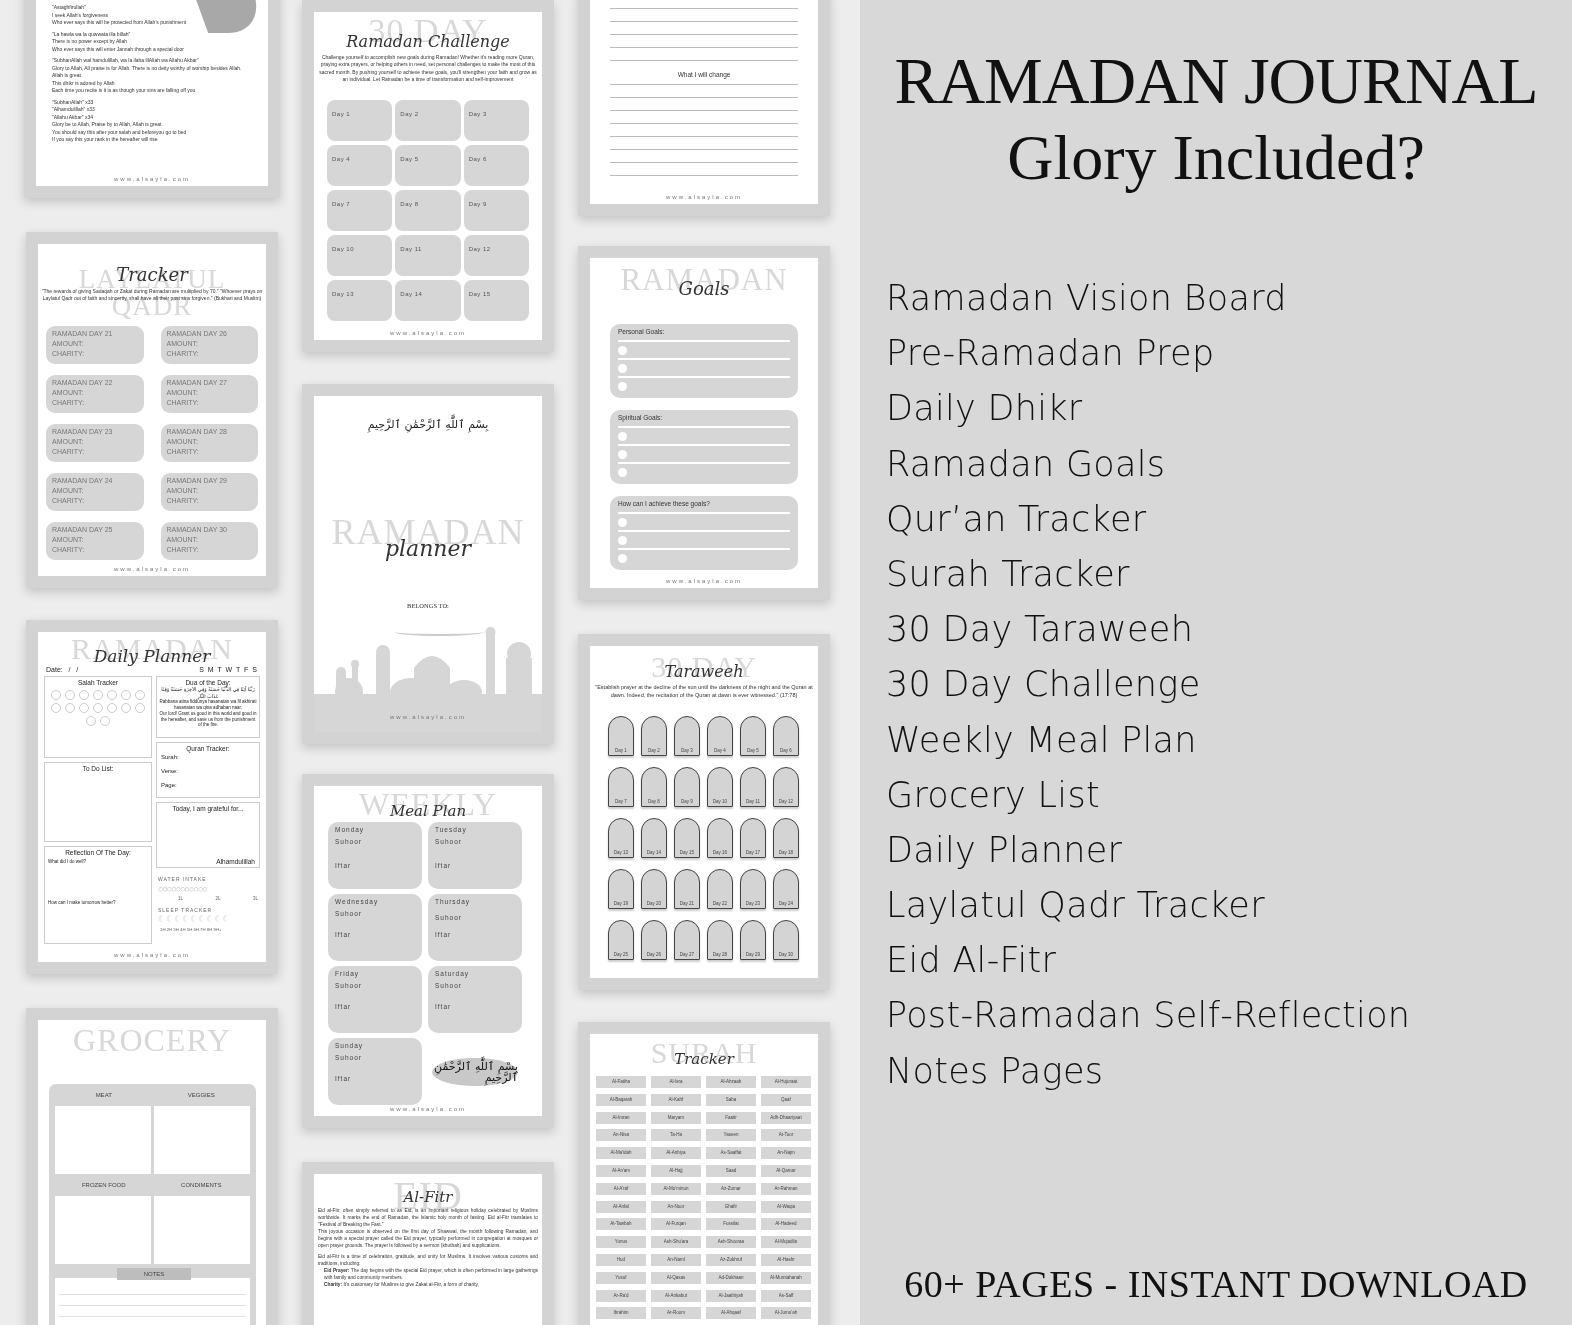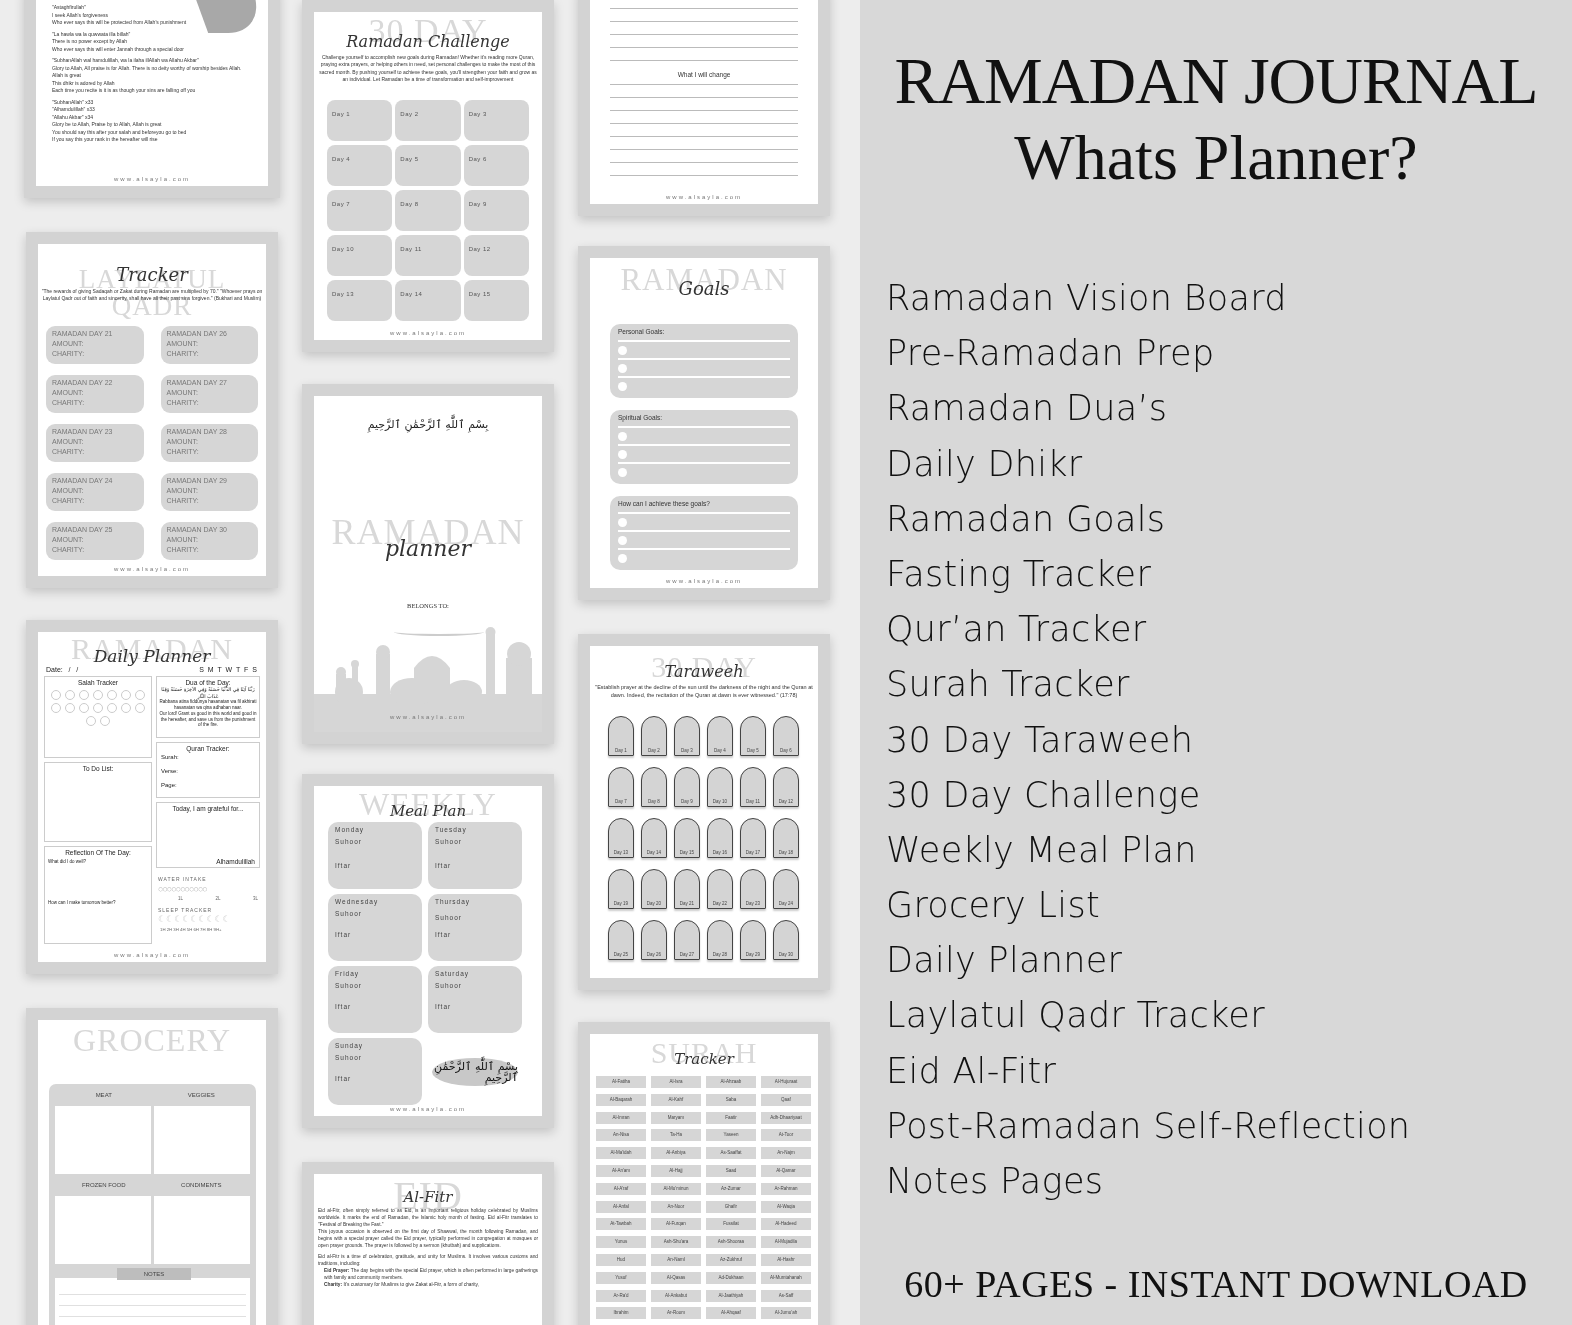--- a/index.html
+++ b/index.html
@@ -551,28 +551,26 @@
           <div class="surah" style="left: 55px; top: 231.4px;">Ar-Room</div>
           <div class="surah" style="left: 110px; top: 231.4px;">Al-Ahqaaf</div>
           <div class="surah" style="left: 165px; top: 231.4px;">Al-Jumu'ah</div>
         </div>
     </div>
   </div>
 </div>
 
 <div class="right">
   <div class="r-title" style="top:48px;font-size:66px;letter-spacing:-1px;">RAMADAN JOURNAL</div>
-  <div class="r-title" style="top:126px;font-size:64px;">Whats Planner?</div>
+  <div class="r-title" style="top:126px;font-size:64px;">Glory Included?</div>
   <div class="r-list">
     <div class="r-item">Ramadan Vision Board</div>
     <div class="r-item">Pre-Ramadan Prep</div>
-    <div class="r-item">Ramadan Dua’s</div>
     <div class="r-item">Daily Dhikr</div>
     <div class="r-item">Ramadan Goals</div>
-    <div class="r-item">Fasting Tracker</div>
     <div class="r-item">Qur’an Tracker</div>
     <div class="r-item">Surah Tracker</div>
     <div class="r-item">30 Day Taraweeh</div>
     <div class="r-item">30 Day Challenge</div>
     <div class="r-item">Weekly Meal Plan</div>
     <div class="r-item">Grocery List</div>
     <div class="r-item">Daily Planner</div>
     <div class="r-item">Laylatul Qadr Tracker</div>
     <div class="r-item">Eid Al-Fitr</div>
     <div class="r-item">Post-Ramadan Self-Reflection</div>

